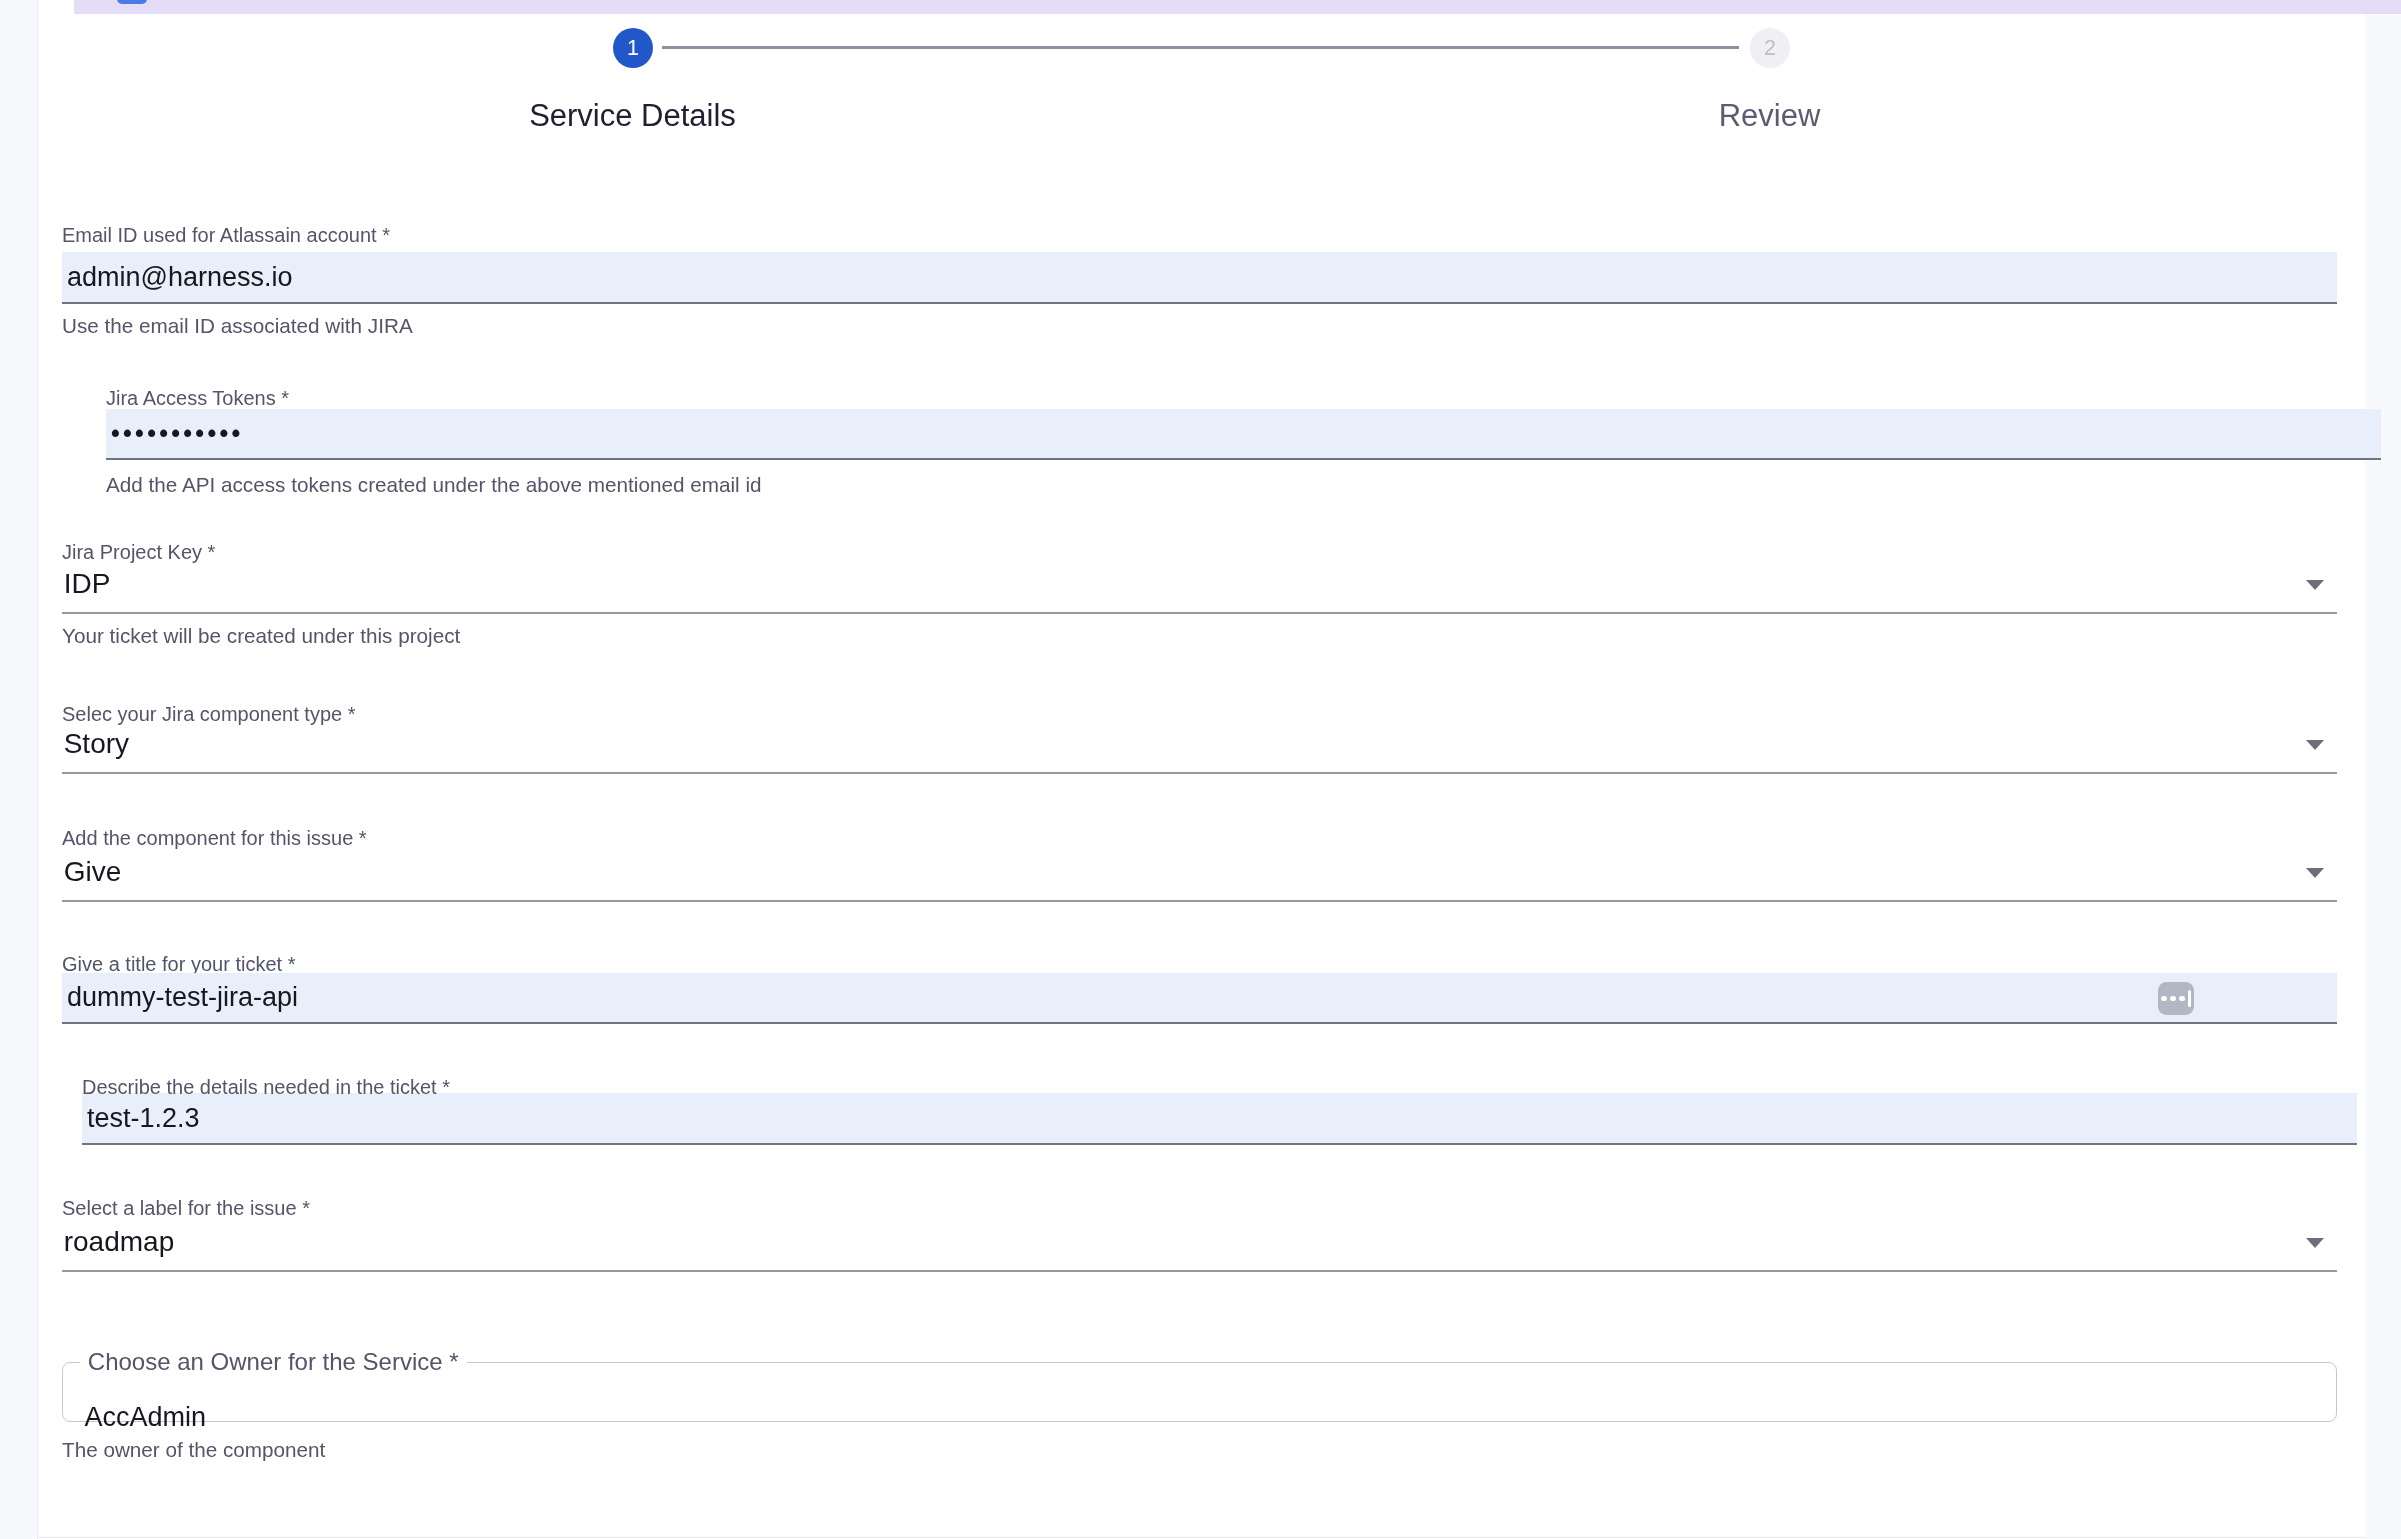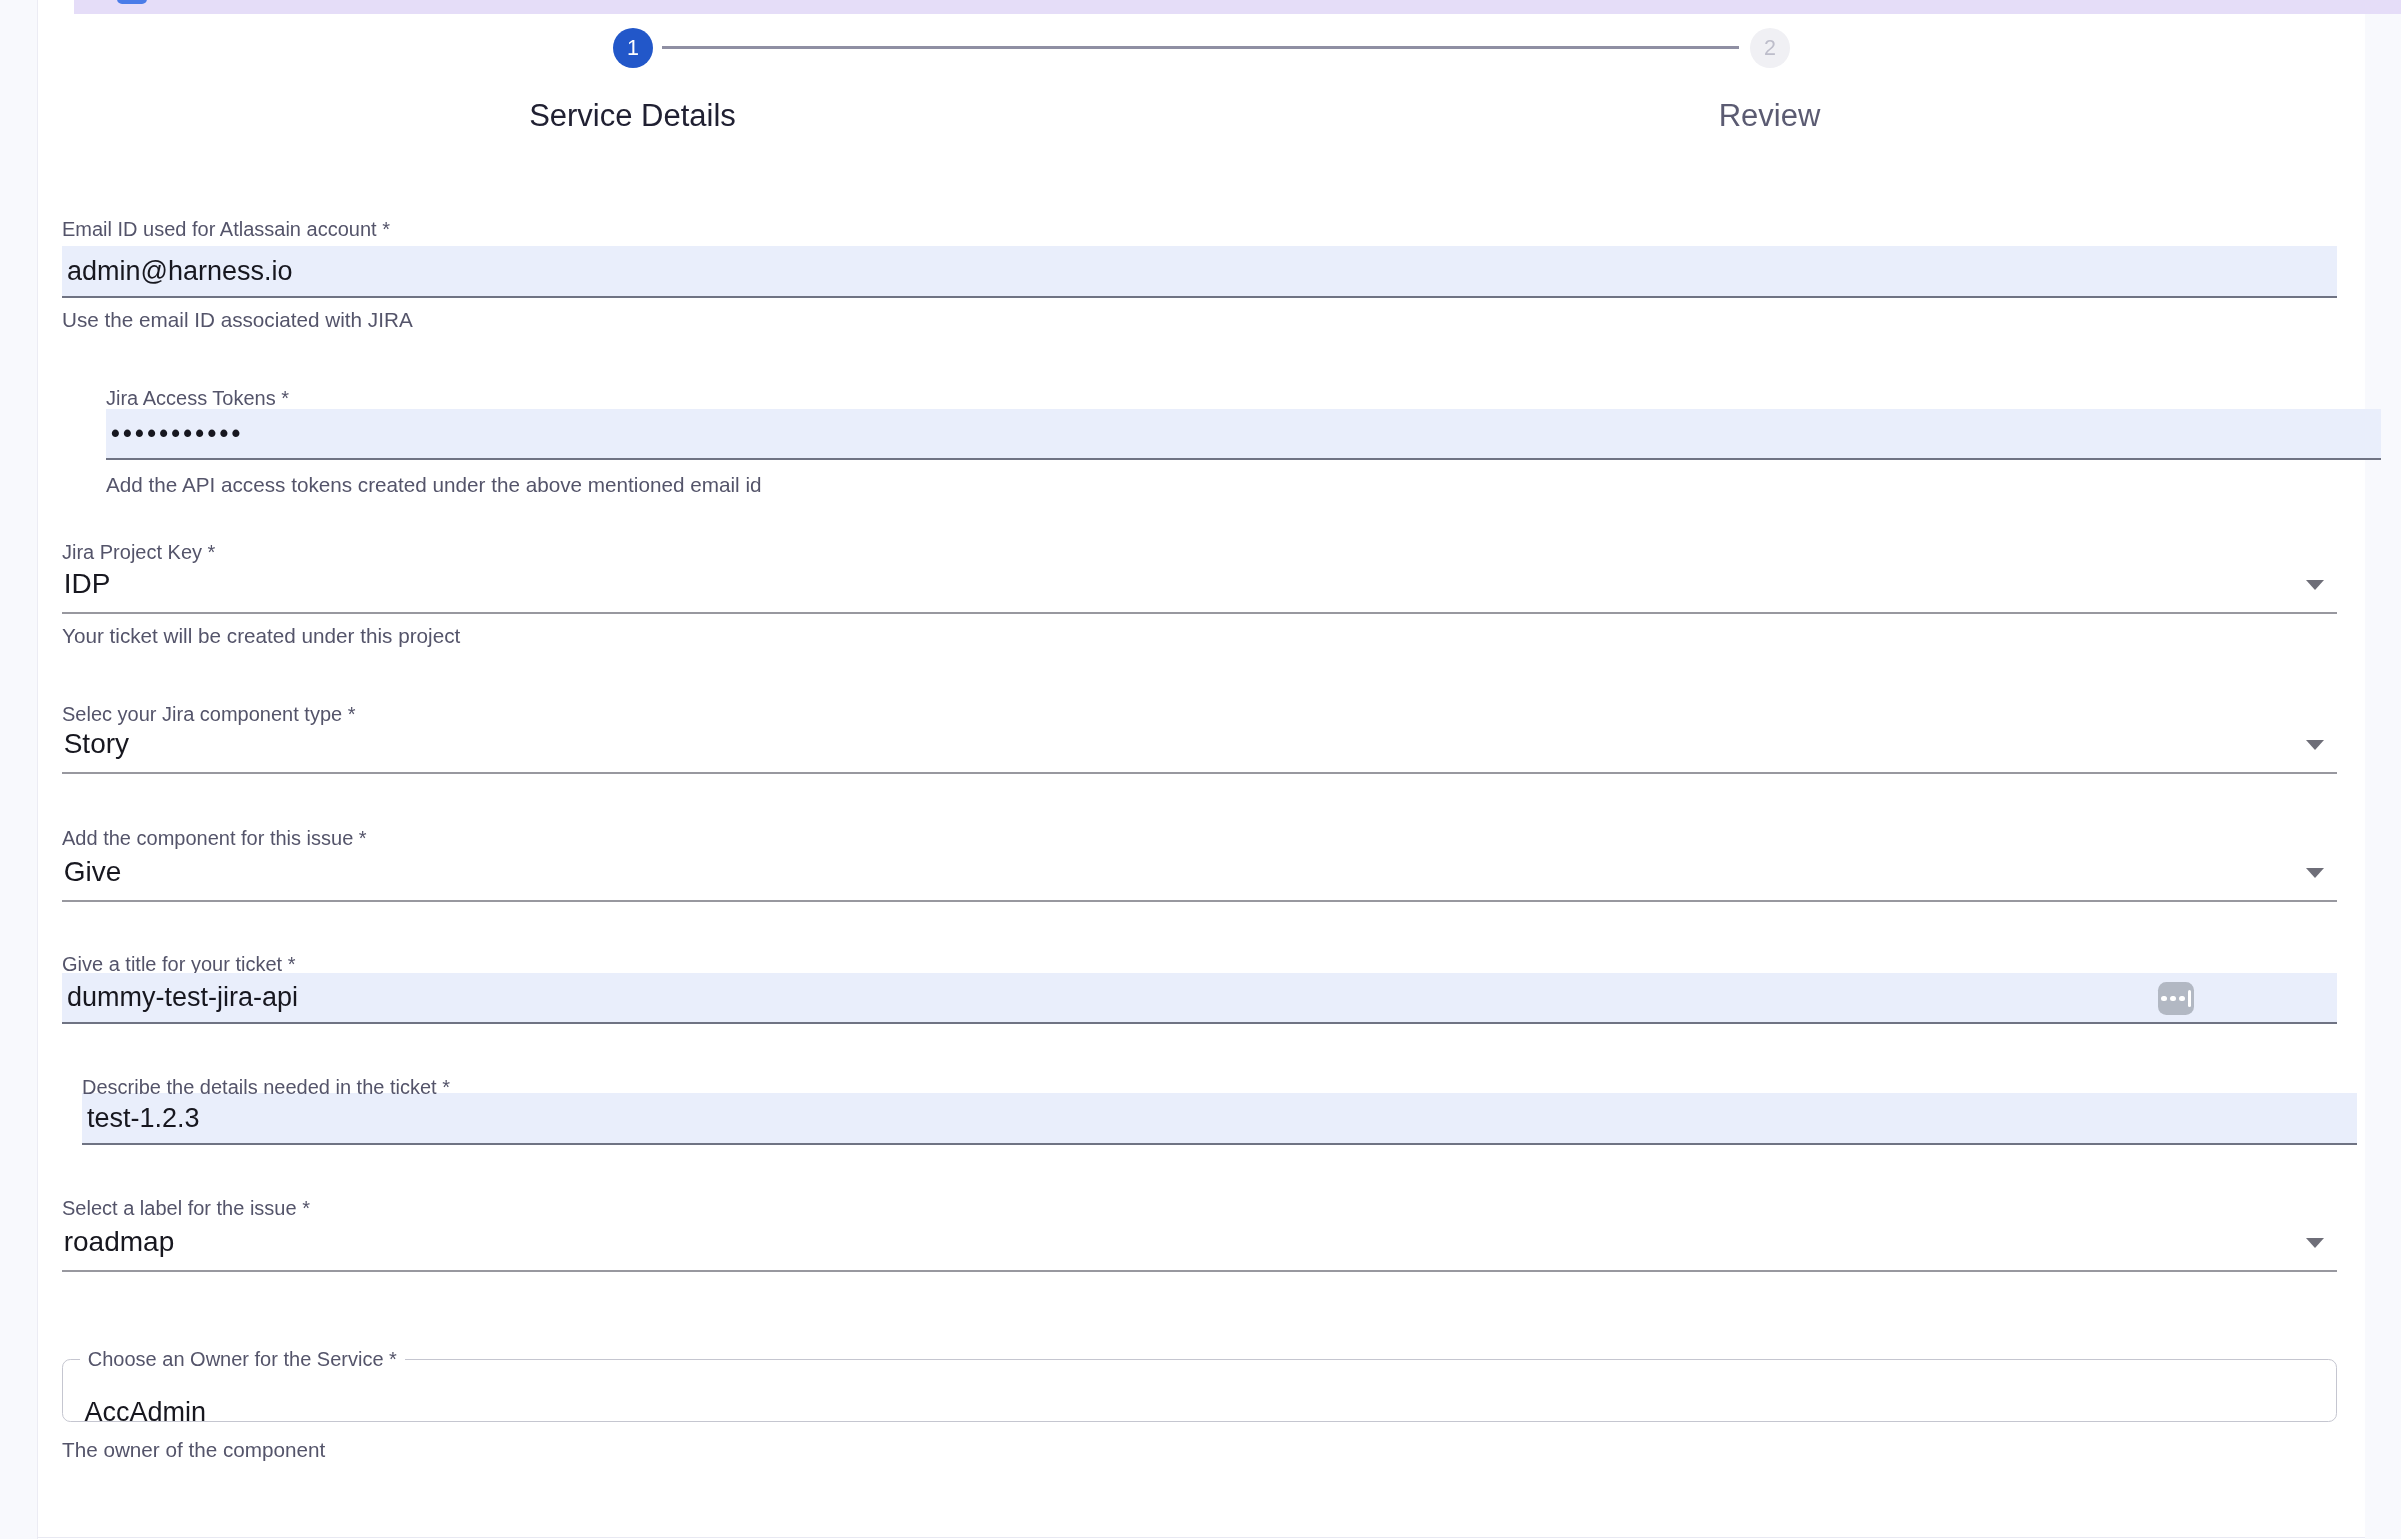--- a/index.html
+++ b/index.html
@@ -47,25 +47,25 @@
 
   .input-wrap { position:relative; width:2141px; }
   .autofill { position:absolute; right:9px; top:9px; width:36px; height:33px;
               background:#b2b8c3; border-radius:8.3px;
               display:flex; align-items:center; justify-content:center; gap:3.3px; cursor:pointer; }
   .af-dot { width:5.8px; height:5.8px; border-radius:50%; background:#ffffff; }
   .af-bar { width:2.5px; height:16.5px; background:#ffffff; border-radius:1.7px; }
 
   .owner-box { position:absolute; left:0; top:1348px; width:2275px; height:74px;
                border:1.7px solid #c5c6d0; border-radius:8.3px; }
-  .owner-box legend { margin-left:16.5px; padding:0 8.3px; font-size:20px; color:#54546a; }
+  .owner-box legend { margin-left:16.5px; padding:0 8.3px; font-size:24px; color:#54546a; }
   .owner-value { position:absolute; left:21.5px; top:25px; font-size:27px; color:#17171f; line-height:33px; }
 
   
-  #f-email  { top:217px; }  #f-email  .filled-input { margin-top:4.1px; }
+  #f-email  { top:223px; }  #f-email  .filled-input { margin-top:4.1px; }
   #f-email  .fhelper { margin-top:9px; }
   #f-tokens { top:386px;padding-left:44px; }  #f-tokens .filled-input { margin-top:-1.7px; height:51px; }
   #f-tokens .fhelper { margin-top:11.6px; }
   #f-project{ top:540px; }  #f-project .select-row { margin-top:-9px; }
   #f-project .fhelper { margin-top:9px; }
   #f-ctype  { top:702px; }  #f-ctype  .select-row { margin-top:-10.8px; }
   #f-icomp  { top:826px; }  #f-icomp  .select-row { margin-top:-7.4px; }
   #f-title  { top:952px; } #f-title  .filled-input { margin-top:-4.1px; height:51px; }
   #f-desc   { top:1075px;padding-left:20px; } #f-desc   .filled-input { margin-top:-6.6px; }
   #f-ilabel { top:1196px; } #f-ilabel .select-row { margin-top:-6.6px; }

